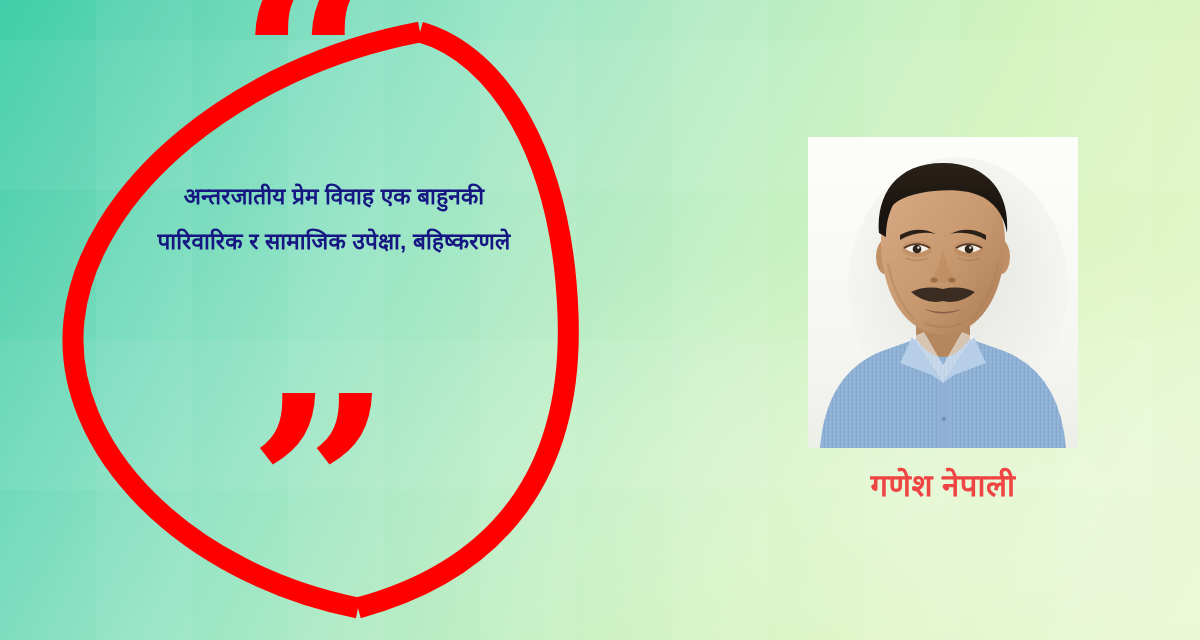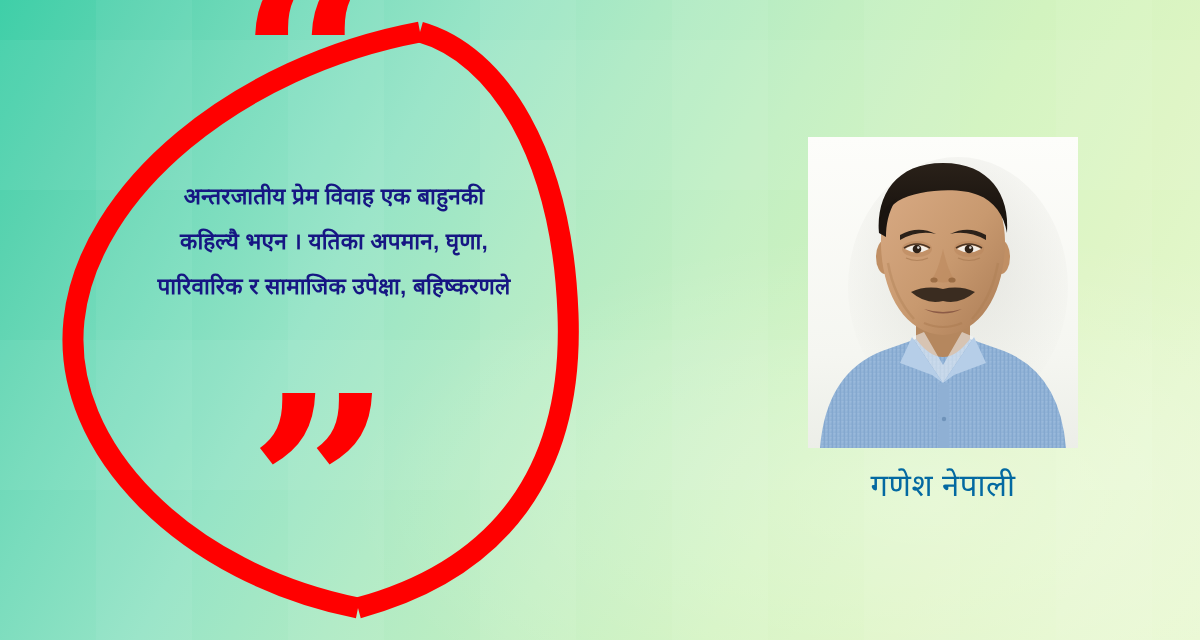--- a/index.html
+++ b/index.html
@@ -114,23 +114,23 @@
     overflow: hidden;
   }
   .portrait svg { display: block; width: 100%; height: 100%; }
 
   .person-name {
     position: absolute;
     left: 808px;
     top: 466px;
     width: 270px;
     text-align: center;
-    color: #0369a1;
+    color: #ef4444;
     font-family: "Liberation Sans", "DejaVu Sans", sans-serif;
-    font-weight: 400;
+    font-weight: 700;
     font-size: 31px;
     line-height: 40px;
     letter-spacing: 0.5px;
   }
 </style>
 </head>
 <body>
 
 <div id="canvas">
 
@@ -146,21 +146,20 @@
       <path d="M 392 18
                C 470 40, 534 140, 540 300
                C 546 460, 470 556, 330 594" fill="none" stroke="#ff0000" stroke-width="21" stroke-linecap="butt"></path>
     </svg>
   </div>
 
   <div class="quote-open">“</div>
 
   <div class="quote-text">
     <p>अन्तरजातीय प्रेम विवाह एक बाहुनकी</p>
-    <p>कहिल्यै भएन । यतिका अपमान, घृणा,</p>
     <p>पारिवारिक र सामाजिक उपेक्षा, बहिष्करणले</p>
   </div>
 
   <div class="quote-close">”</div>
 
   <div class="portrait">
     <svg viewBox="0 0 270 311" preserveAspectRatio="xMidYMid slice" aria-hidden="true">
       <defs>
         <linearGradient id="wallG" x1="0" y1="0" x2="0" y2="1">
           <stop offset="0%" stop-color="#fdfdfa"></stop>

